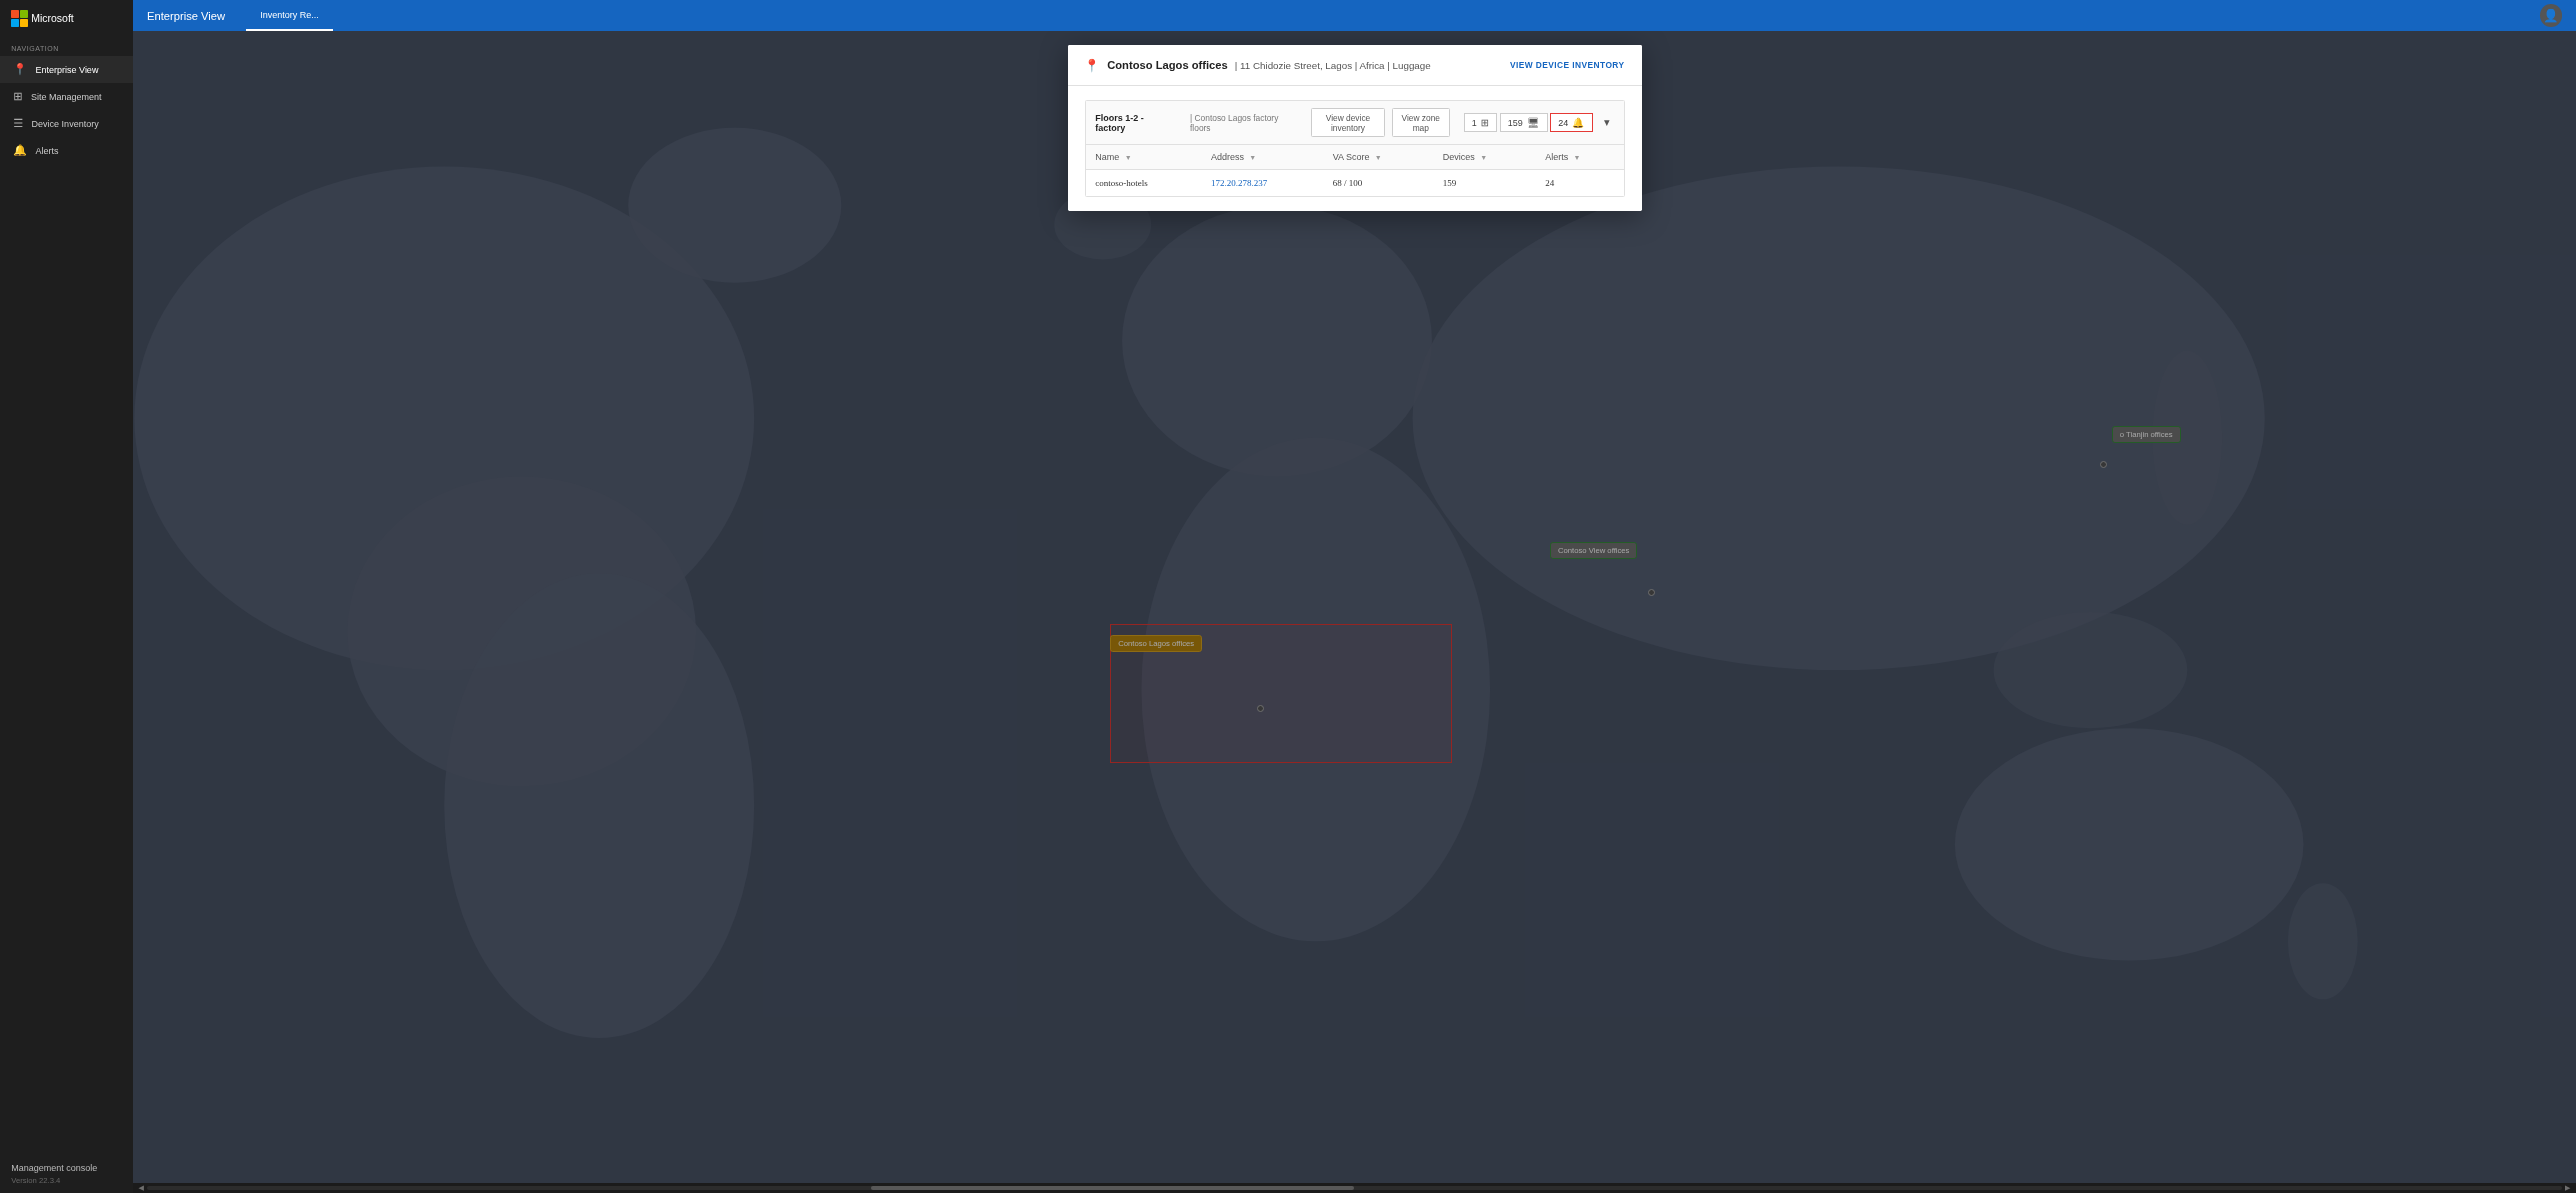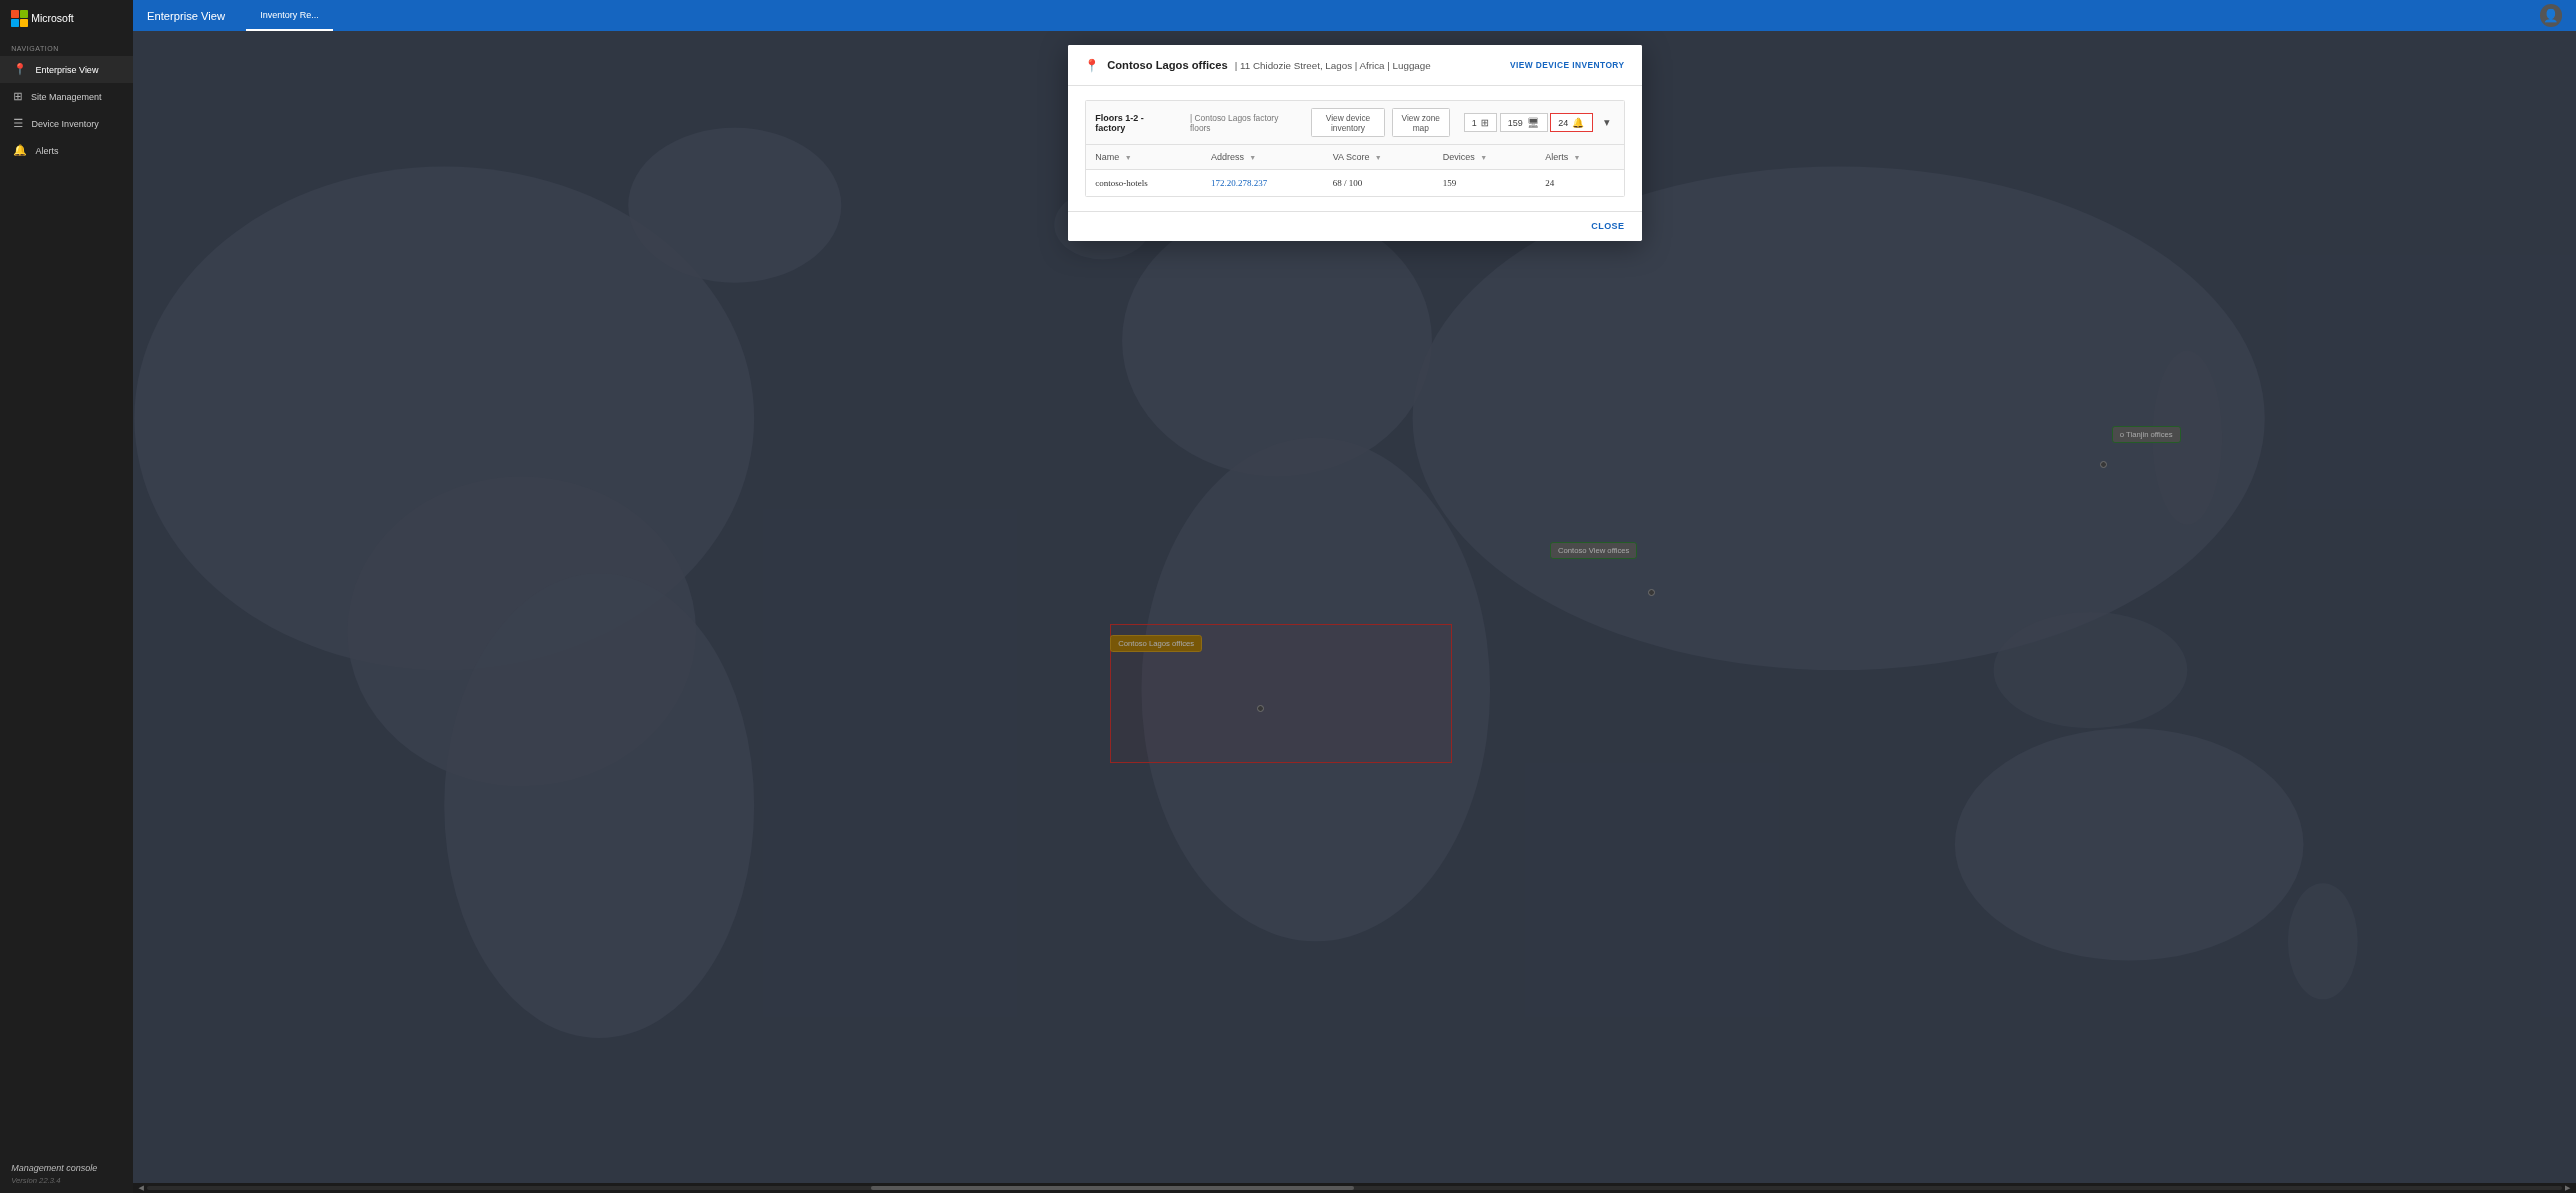--- a/index.html
+++ b/index.html
@@ -46,21 +46,20 @@
       font-size: 9px;
       border-left: 2.1px solid transparent;
     }
     .nav-item.active { color: #fff; background: #2a2a2a; }
     .nav-icon { font-size: 11.2px; color: #aaa; }
     .sidebar-footer {
       margin-top: auto;
       padding: 8.4px 11.2px;
       font-size: 7.7px;
       color: #666;
-      font-style: italic;
     }
     .sidebar-footer .console-label { color: #bbb; font-size: 9px; margin-bottom: 2.8px; }
 
     
     .main-area {
       flex: 1;
       display: flex;
       flex-direction: column;
       overflow: hidden;
       position: relative;
@@ -563,21 +562,18 @@
                     <td class="link">172.20.278.237</td>
                     <td>68 / 100</td>
                     <td>159</td>
                     <td>24</td>
                   </tr>
                 </tbody>
               </table>
             </div>
           </div>
 
-          <div class="modal-footer">
-            <button class="close-btn">CLOSE</button>
-          </div>
         </div>
       </div>
     </div>
   </div>
 </div>
 
 
 </body></html>

